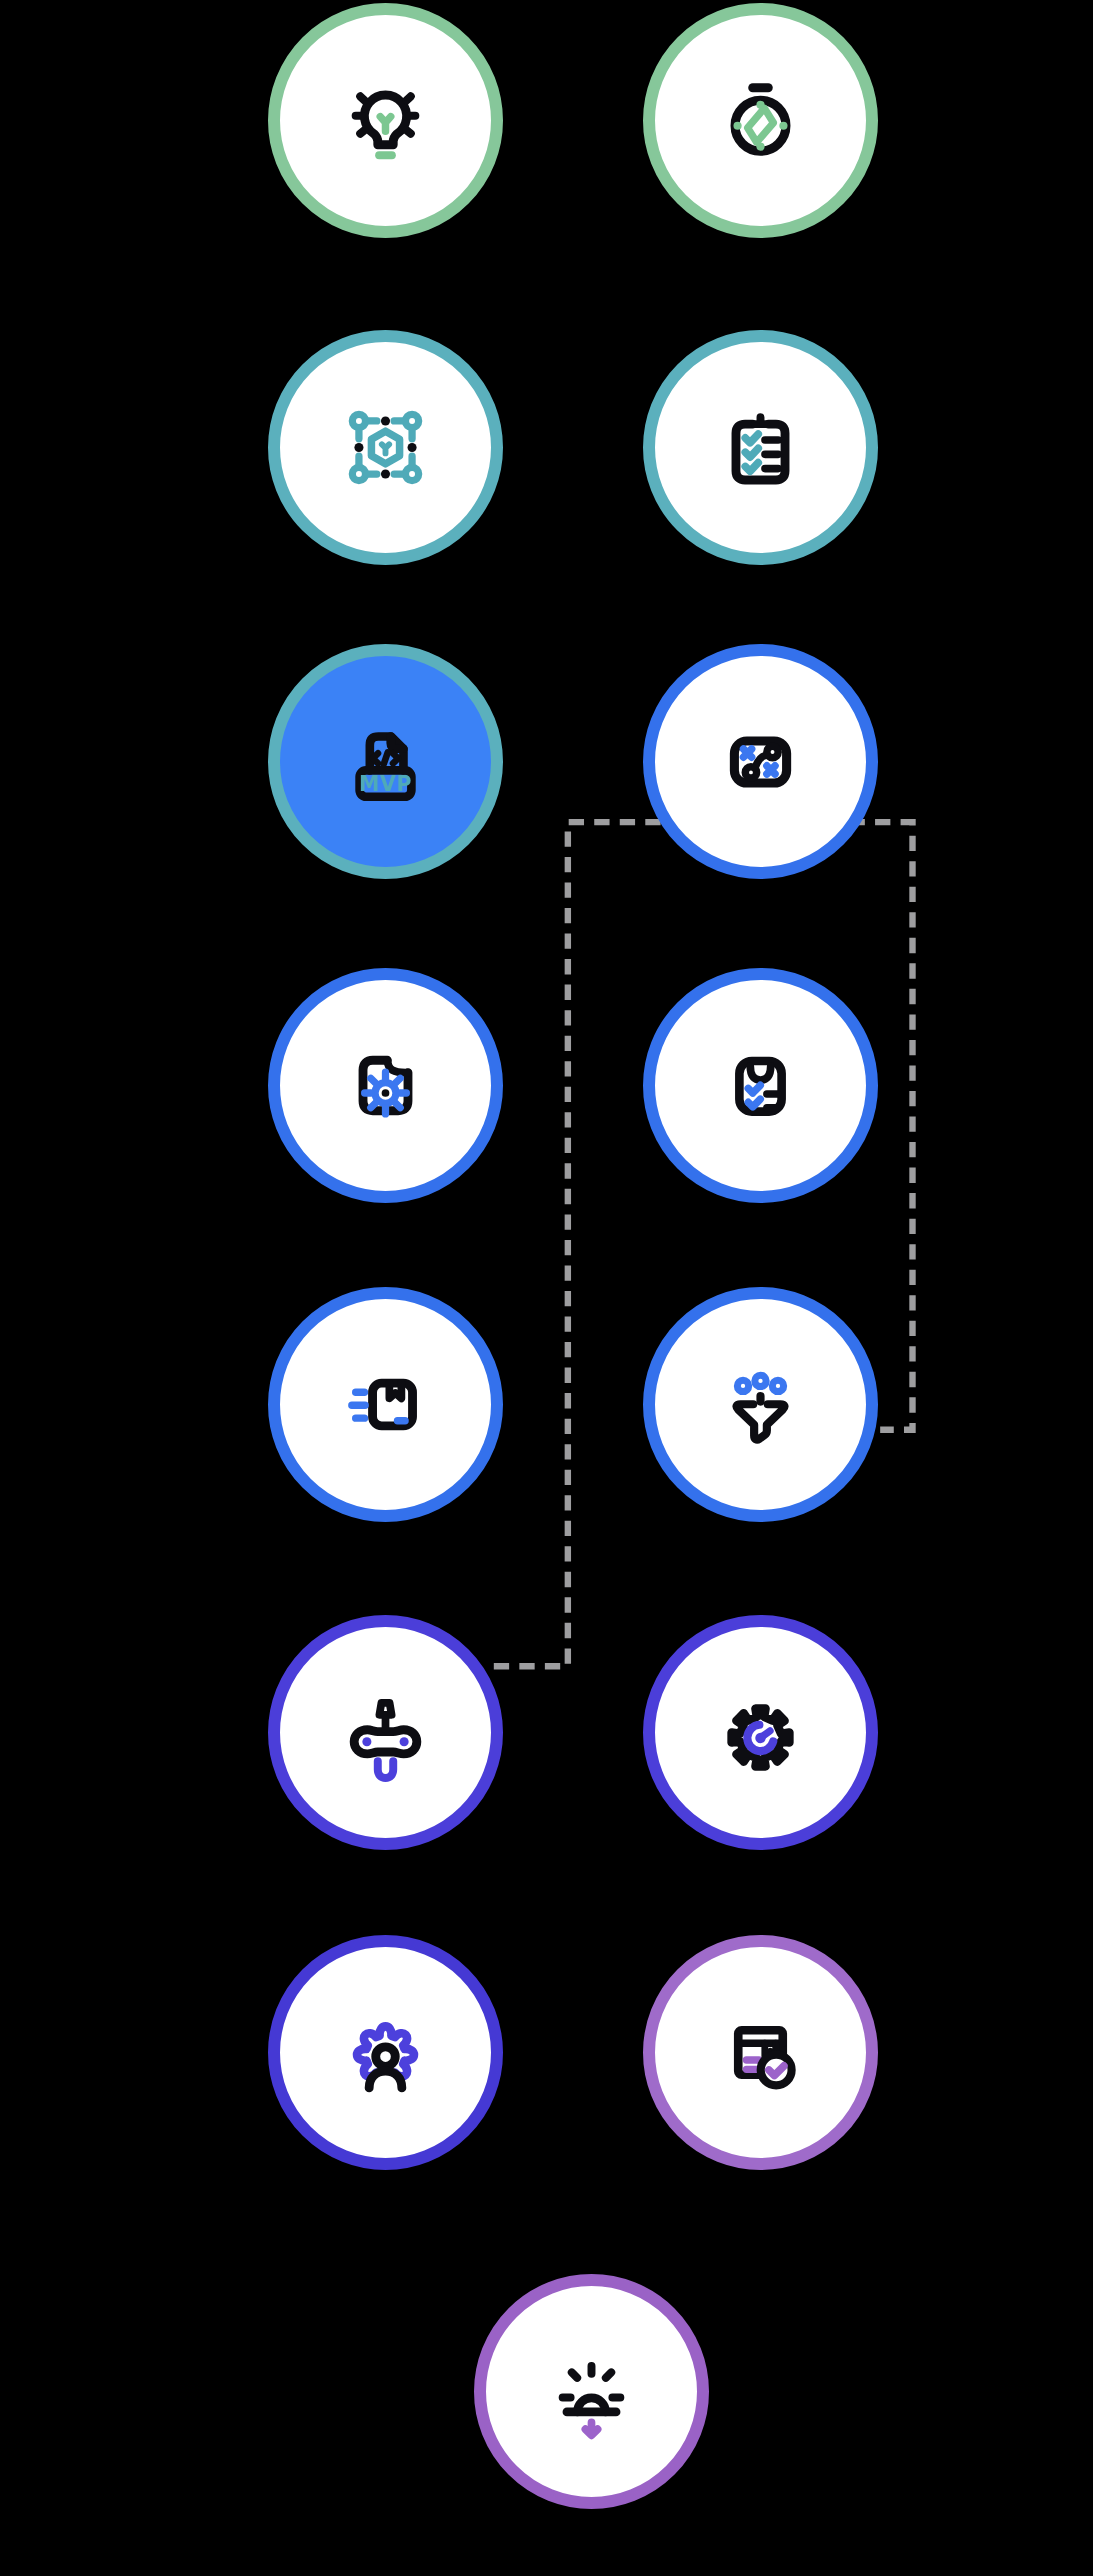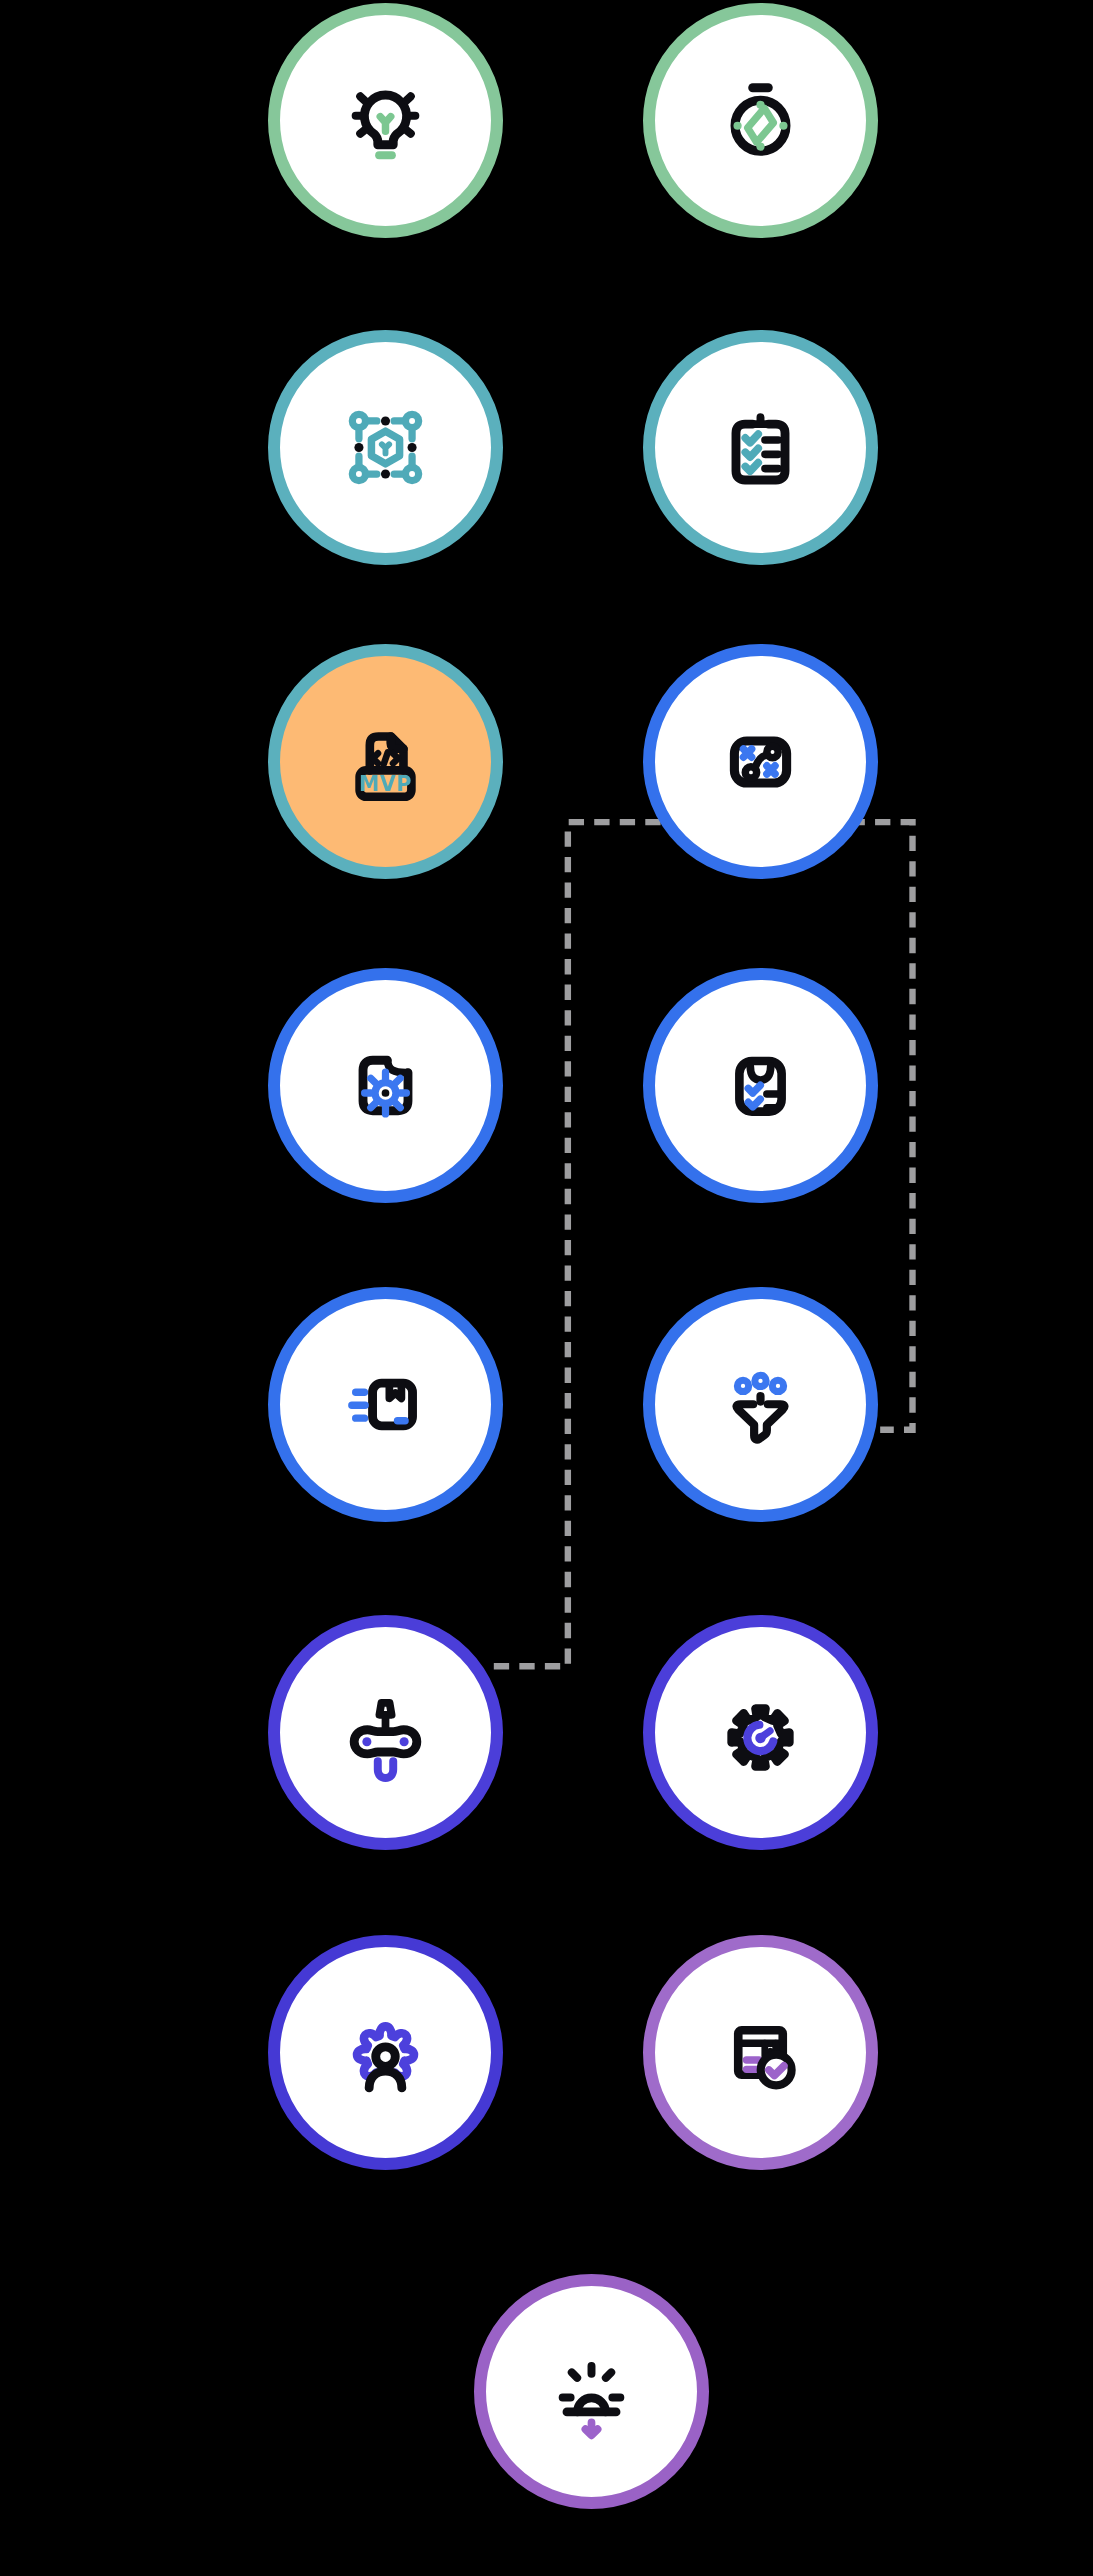--- a/index.html
+++ b/index.html
@@ -78,21 +78,21 @@
      <path d="M21.5 13.7 H26.5 M24 10.7 V13.7" stroke-width="3.5"></path>
    </g>
    <g stroke="#0D0D12" stroke-width="3.4">
      <path d="M26 20.7 H31.8 M26 27 H31.8 M26 33.3 H31.8"></path>
    </g>
    <g stroke="#4FAAB8" stroke-width="3.4">
      <path d="M17.3 19.8 l2.1 2.1 3.6 -3.8 M17.3 26.1 l2.1 2.1 3.6 -3.8 M17.3 32.4 l2.1 2.1 3.6 -3.8"></path>
    </g>
         </svg>
       </div>
-      <div class="node" style="left: 268px; top: 644px; border-color: rgb(91, 176, 189); background: #fdba74;">
+      <div class="node" style="left: 268px; top: 644px; border-color: rgb(91, 176, 189); background: #3b82f6;">
         <svg xmlns="http://www.w3.org/2000/svg" width="109" height="109" viewBox="0 0 48 48" fill="none" stroke-linecap="round" stroke-linejoin="round">
    <g stroke="#0D0D12" stroke-width="3.8">
      <path d="M17.1 27.9 V16.8 C17.1 14.2 18.3 13 20.9 13 H26.5 L31.9 18.4 V27.9"></path>
      <path d="M26.3 13 V16 C26.3 17.6 27.1 18.4 28.7 18.4 H31.9"></path>
      <rect x="12.6" y="27.9" width="22.8" height="11.6" rx="2.8"></rect>
    </g>
    <g stroke="#0D0D12" stroke-width="2.9">
      <path d="M20.7 20.4 L18.4 22.6 L20.7 24.8 M27.3 20.4 L29.6 22.6 L27.3 24.8 M25 20 L23.2 25.2"></path>
    </g>
    <text x="24" y="37.2" text-anchor="middle" font-family="'DejaVu Sans',sans-serif" font-size="9" font-weight="bold" letter-spacing="0.3" fill="#4FAAB8" stroke="none">MVP</text>

